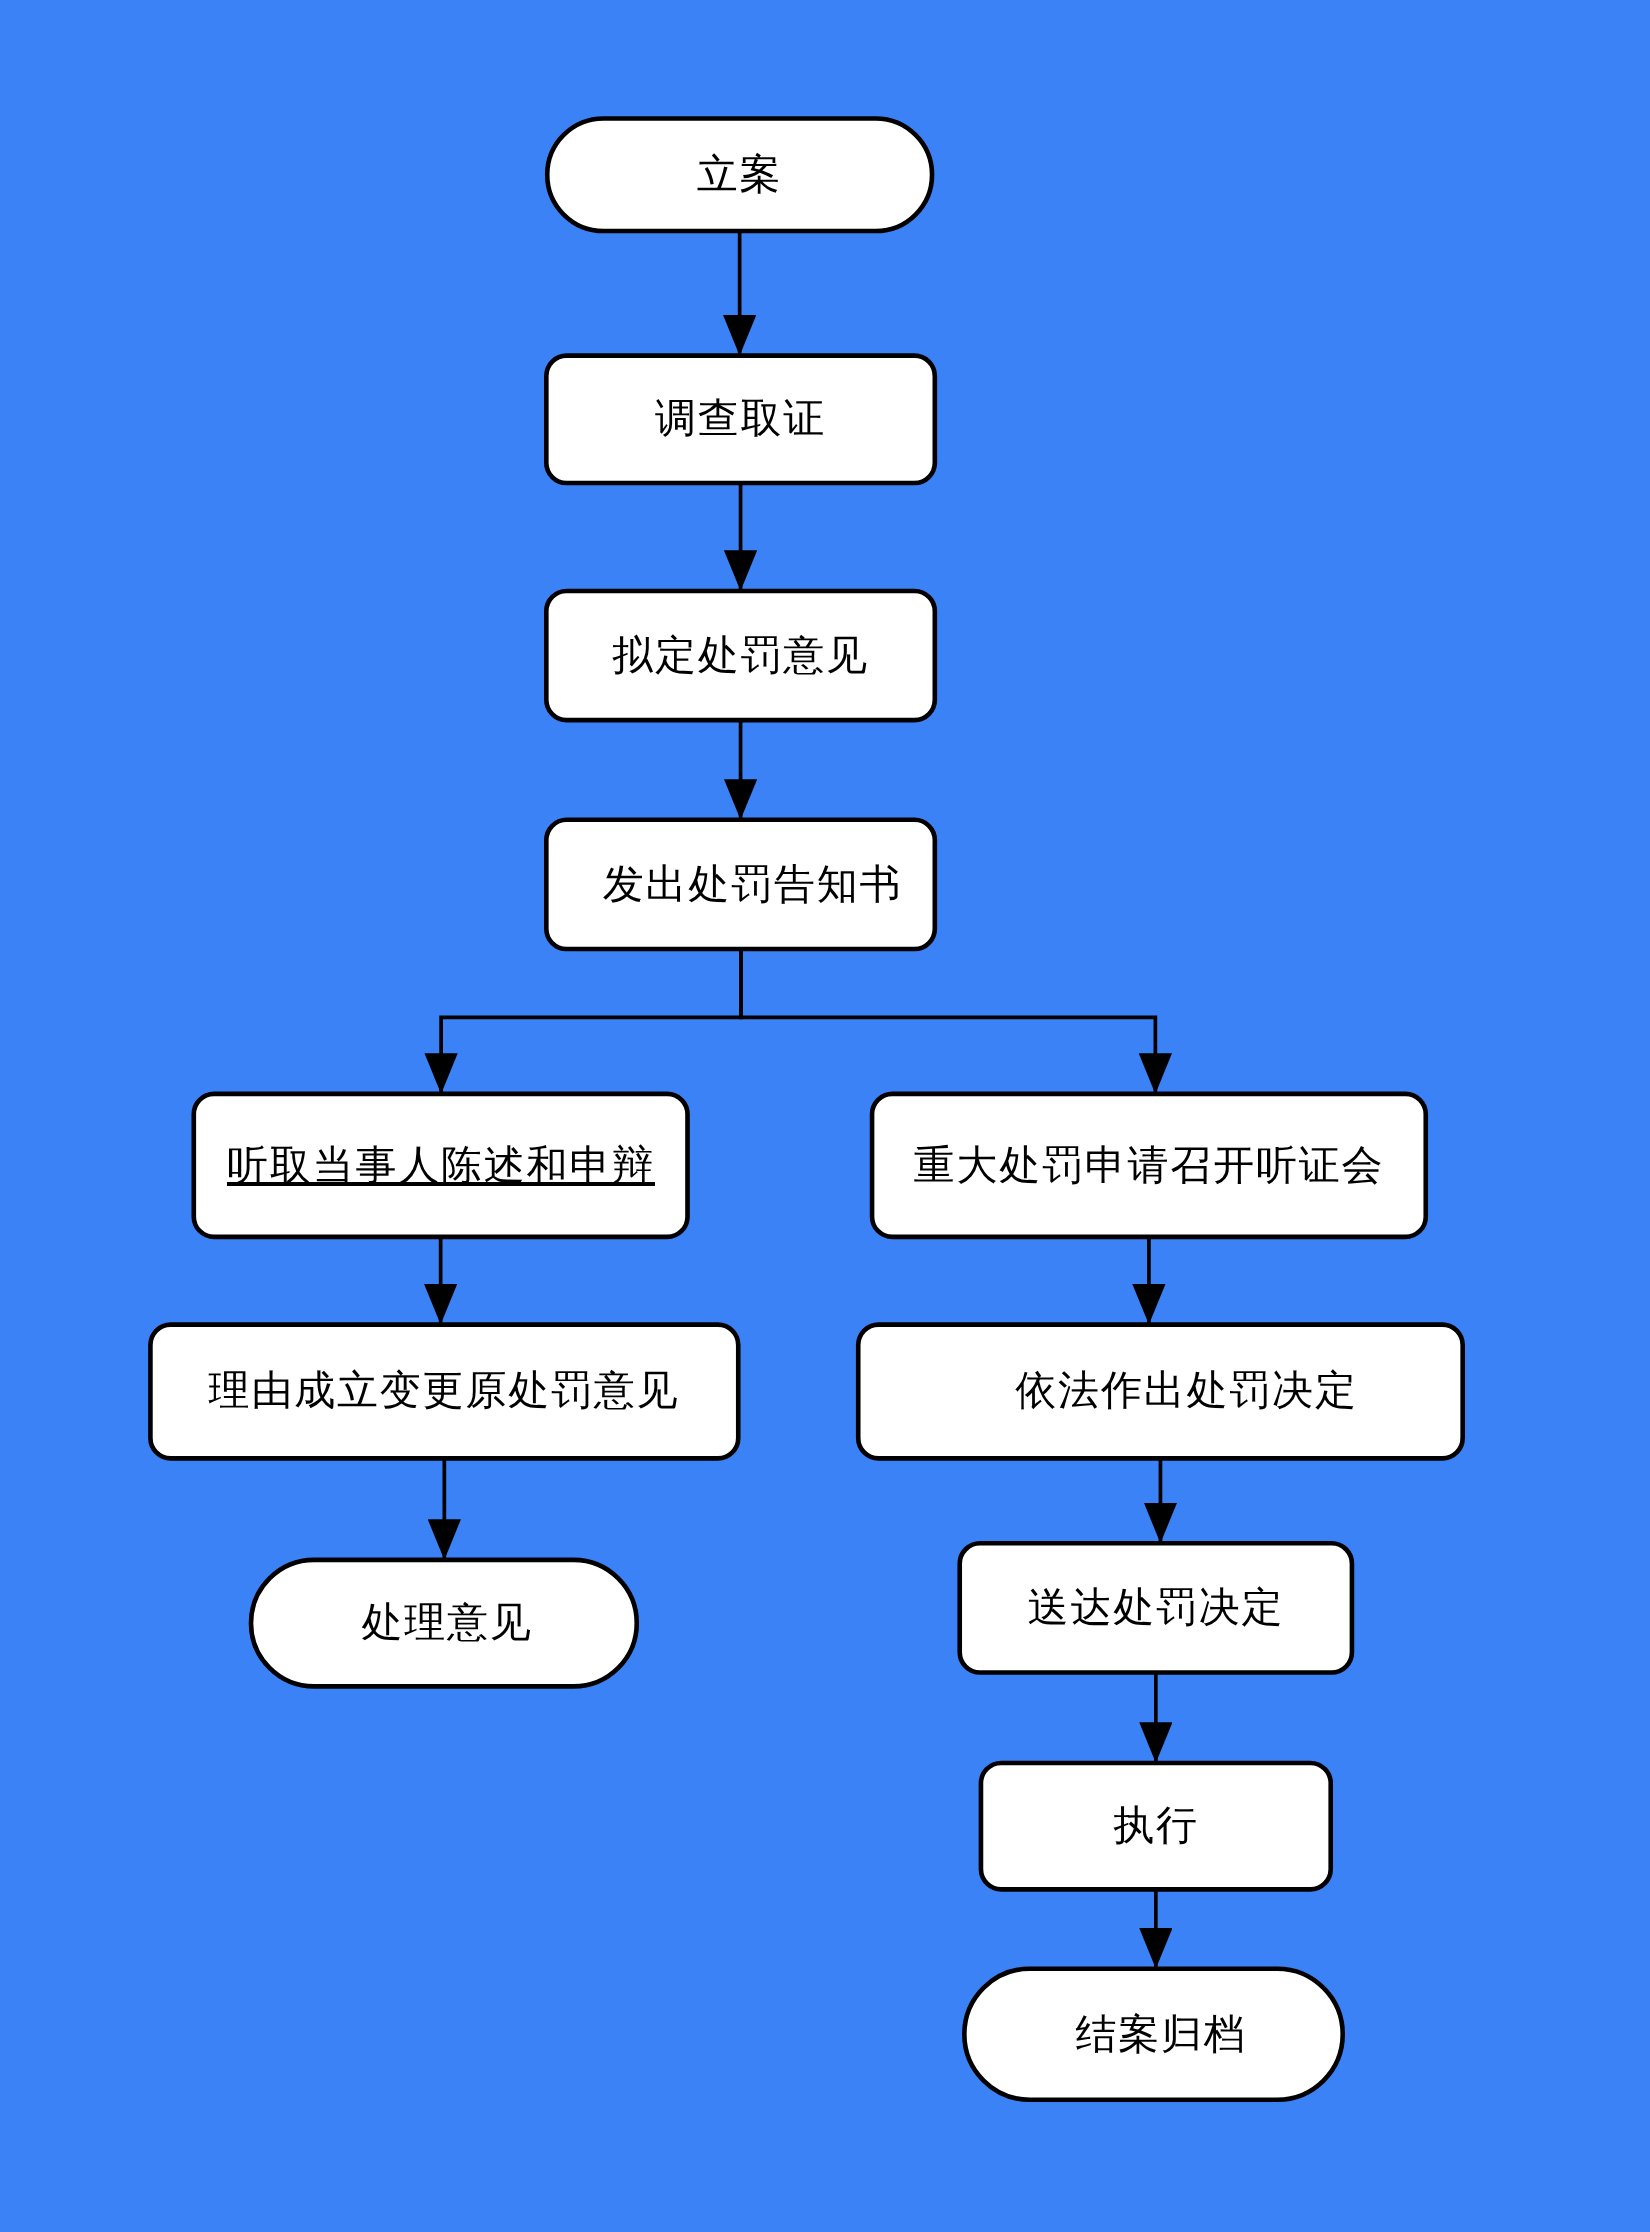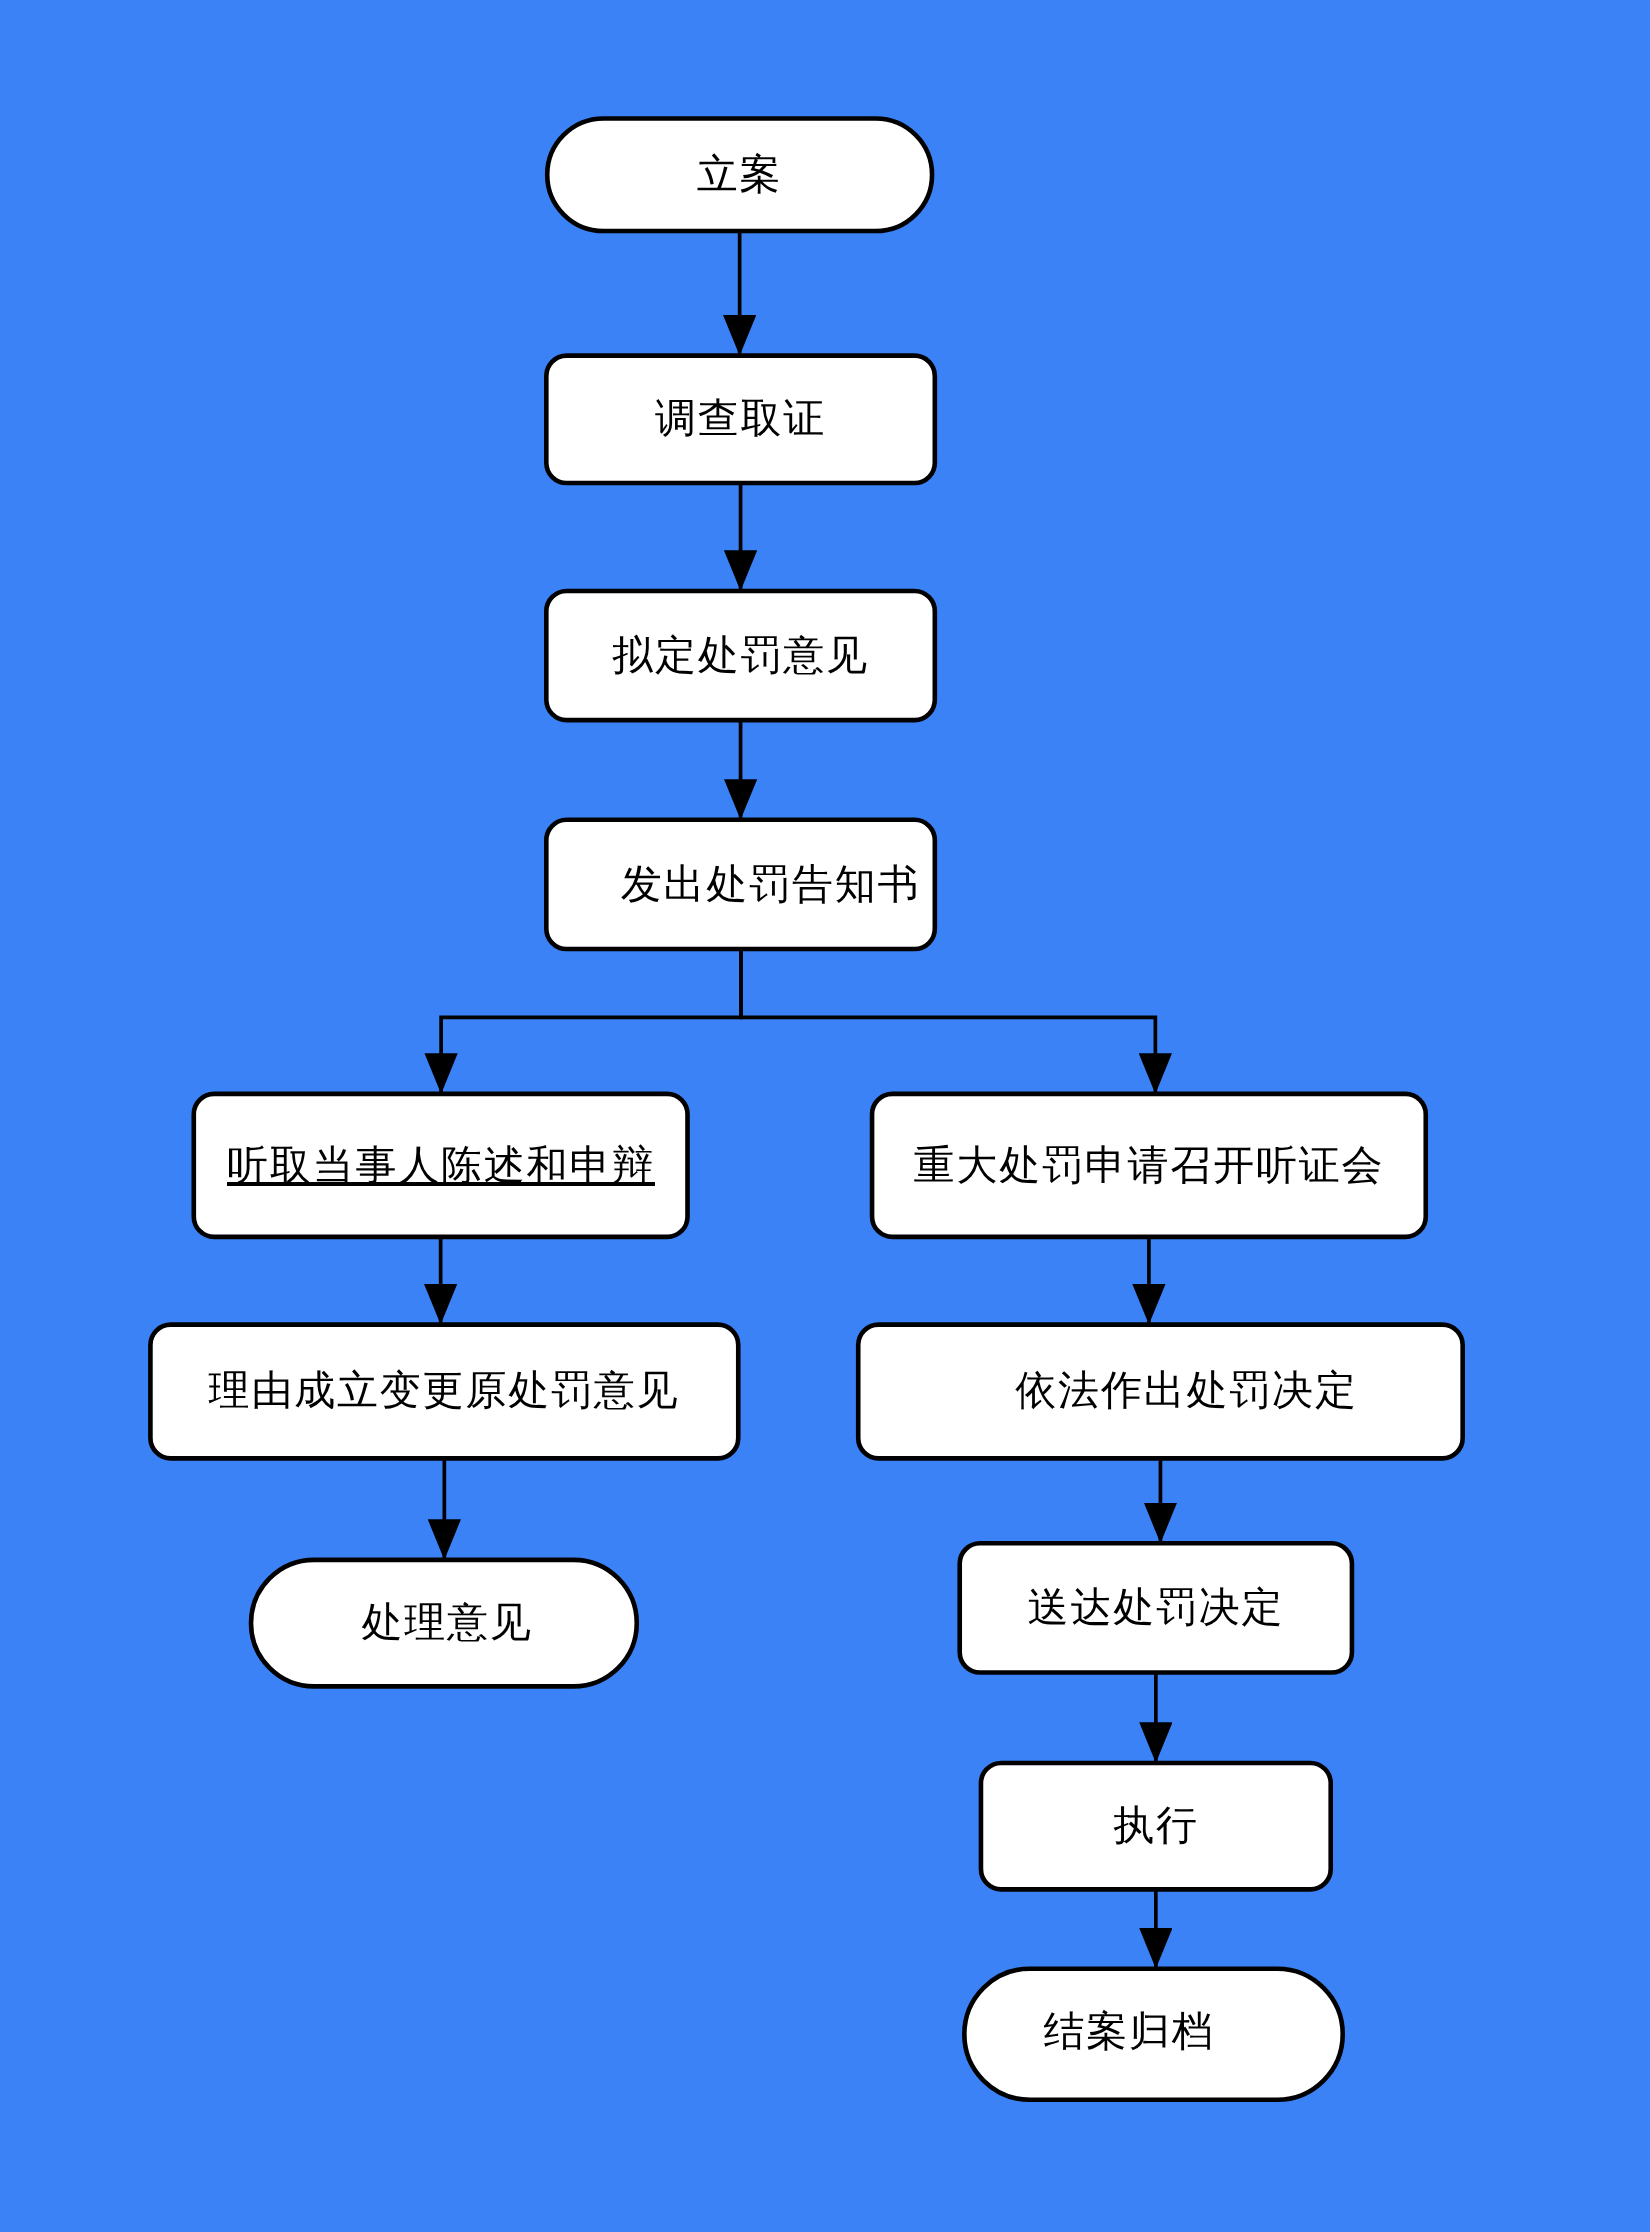--- a/index.html
+++ b/index.html
@@ -76,25 +76,25 @@
         <rect x="1040" y="1672" width="425" height="140" rx="22" ry="22" fill="#ffffff" stroke="#000000" stroke-width="5"></rect>
         <rect x="1063" y="1910" width="379" height="137" rx="22" ry="22" fill="#ffffff" stroke="#000000" stroke-width="5"></rect>
         <rect x="1045" y="2133" width="410" height="142" rx="71" ry="71" fill="#ffffff" stroke="#000000" stroke-width="5"></rect>
       </g>
   </svg>
 
   <div id="labels-layer">
       <div class="node-label" style="left: 547px; top: 118px; width: 385px; height: 113px;">立案</div>
       <div class="node-label" style="left: 546px; top: 355px; width: 389px; height: 127px;">调查取证</div>
       <div class="node-label" style="left: 546px; top: 591px; width: 389px; height: 129px;">拟定处罚意见</div>
-      <div class="node-label" style="left: 576px; top: 820px; width: 389px; height: 129px;">发出处罚告知书</div>
+      <div class="node-label" style="left: 558px; top: 820px; width: 389px; height: 129px;">发出处罚告知书</div>
       <div class="node-label" style="left: 194px; top: 1094px; width: 494px; height: 143px; text-decoration: underline;">听取当事人陈述和申辩</div>
       <div class="node-label" style="left: 872px; top: 1094px; width: 554px; height: 143px;">重大处罚申请召开听证会</div>
       <div class="node-label" style="left: 150px; top: 1324px; width: 588px; height: 134px; font-family: Liberation Serif, serif;">理由成立变更原处罚意见</div>
       <div class="node-label" style="left: 884px; top: 1324px; width: 605px; height: 134px;">依法作出处罚决定</div>
       <div class="node-label" style="left: 254px; top: 1560px; width: 386px; height: 126px;">处理意见</div>
       <div class="node-label" style="left: 960px; top: 1543px; width: 392px; height: 129px;">送达处罚决定</div>
       <div class="node-label" style="left: 981px; top: 1763px; width: 350px; height: 126px;">执行</div>
-      <div class="node-label" style="left: 940px; top: 1969px; width: 378px; height: 131px; font-family: Liberation Mono, monospace;">结案归档</div>
+      <div class="node-label" style="left: 972px; top: 1969px; width: 378px; height: 131px;">结案归档</div>
     </div>
 
 </div>
 
 
 </body></html>

